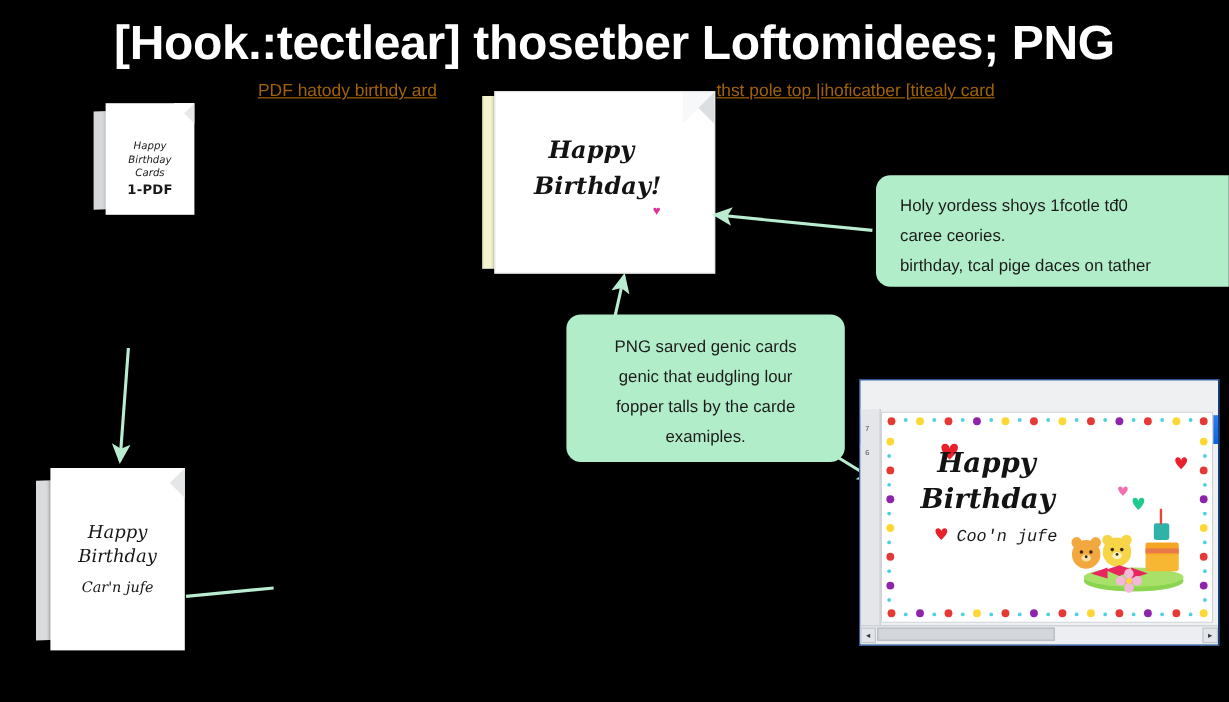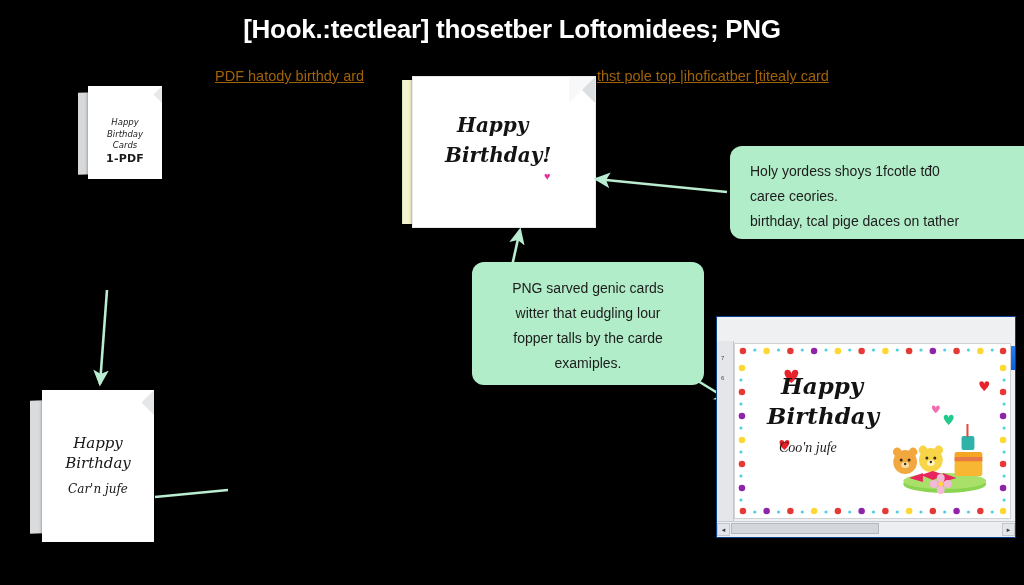--- a/index.html
+++ b/index.html
@@ -23,21 +23,21 @@
   }
 
   
   .main-title {
     position: absolute;
     left: 0;
     top: 14px;
     width: 1024px;
     text-align: center;
     color: #ffffff;
-    font-size: 26px;
+    font-size: 40px;
     font-weight: bold;
     letter-spacing: -0.3px;
     font-family: "Liberation Sans", sans-serif;
   }
   .sub-label {
     position: absolute;
     color: #a16207;
     font-size: 14.5px;
     font-family: "Liberation Sans", sans-serif;
     white-space: nowrap;
@@ -373,23 +373,23 @@
     position: absolute;
     left: 32px; top: 58px;
     font-size: 23px;
     font-family: "DejaVu Serif", serif;
     font-style: italic;
     font-weight: bold;
     color: #131313;
   }
   #inner-l3 {
     position: absolute;
-    left: 44px; top: 96px;
+    left: 62px; top: 96px;
     font-size: 14px;
-    font-family: Liberation Serif, serif;
+    font-family: Liberation Mono, monospace;
     font-style: italic;
     color: #1a1a1a;
   }
 </style>
 </head>
 <body>
 
 <div id="canvas">
 
   <div class="main-title">[Hook.:tectlear] thosetber Loftomidees; PNG</div>
@@ -625,18 +625,18 @@
   </div>
 
   <div class="callout" id="callout-right">
     <div>Holy yordess shoys 1fcotle tđ0</div>
     <div>caree ceories.</div>
     <div>birthday, tcal pige daces on tather</div>
   </div>
 
   <div class="callout" id="callout-center">
     <div class="cline">PNG sarved genic cards</div>
-    <div class="cline">witter that eudgling lour</div>
+    <div class="cline">genic that eudgling lour</div>
     <div class="cline">fopper talls by the carde</div>
     <div class="cline-last">examiples.</div>
   </div>
 
 </div>
 
 </body></html>

